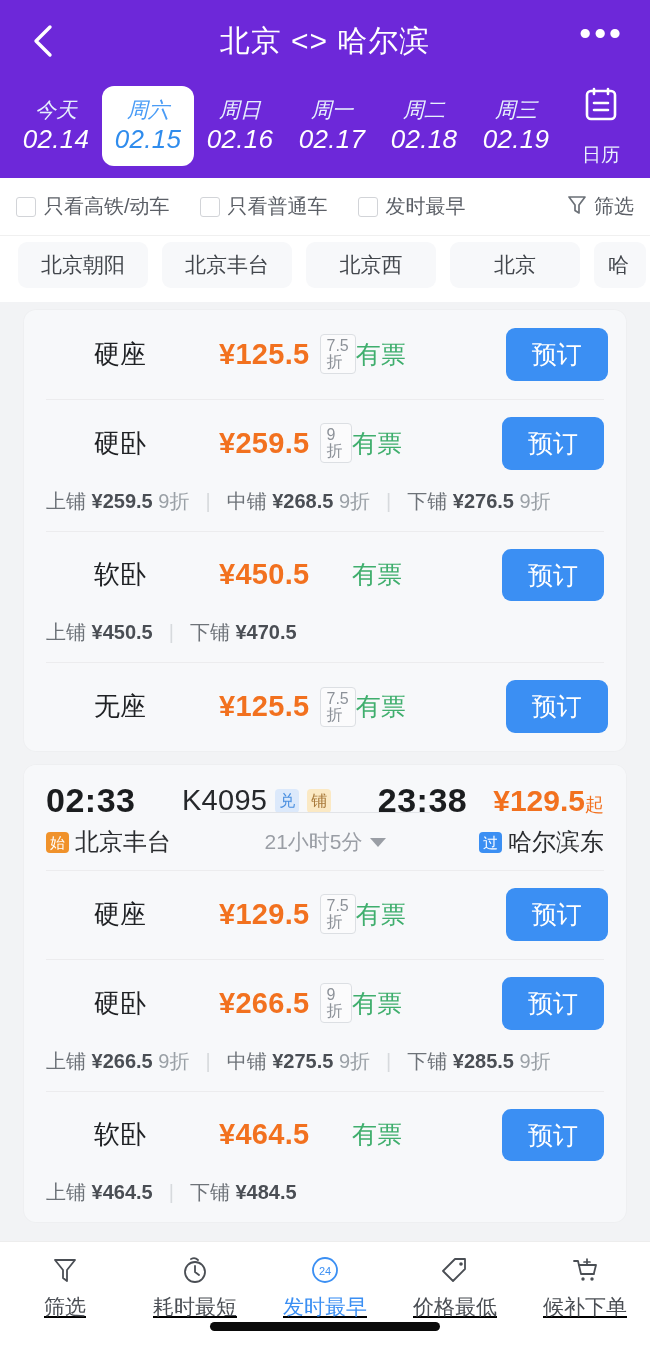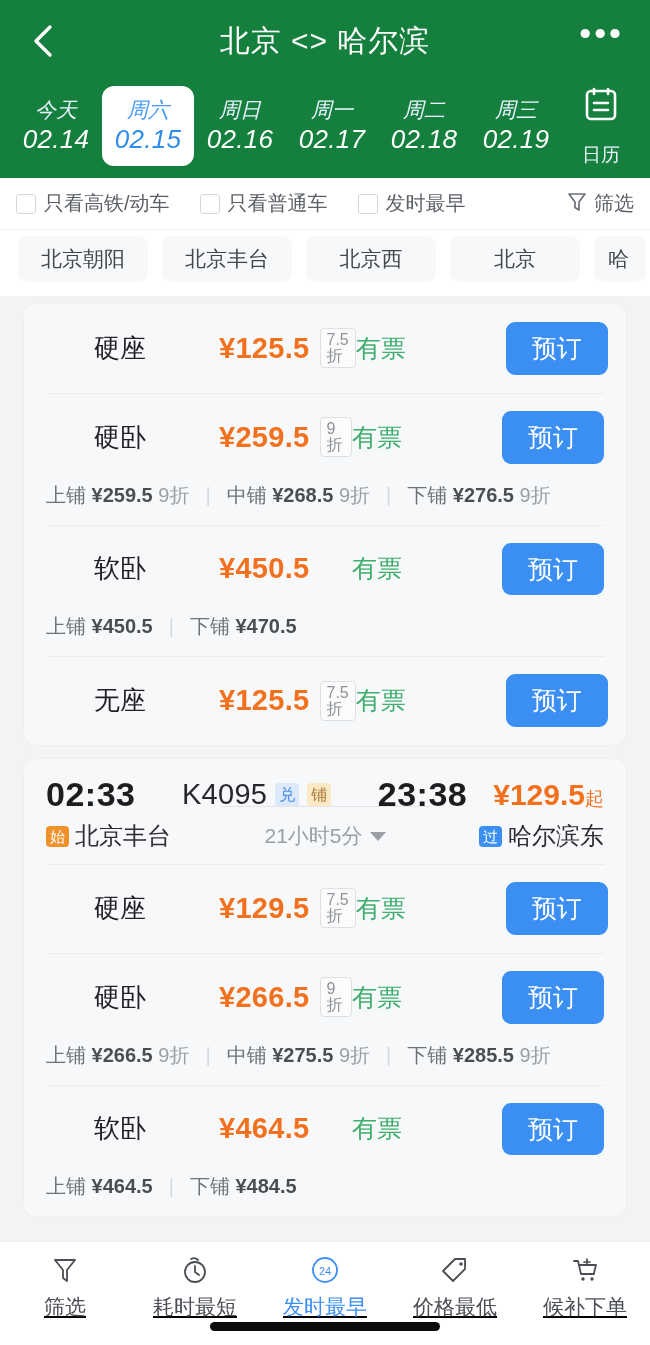--- a/index.html
+++ b/index.html
@@ -5,21 +5,21 @@
   * { box-sizing: border-box; margin: 0; padding: 0; }
   html, body {
     width: 650px; height: 1345px;
     background: #f2f3f5;
     font-family: "Liberation Sans", "DejaVu Sans", sans-serif;
     overflow: hidden;
   }
   #app { width: 650px; height: 1345px; position: relative; display: flex; flex-direction: column; }
 
   
-  .header { background: #15803d; color: #fff; padding: 0; flex: 0 0 auto; }
+  .header { background: #6d28d9; color: #fff; padding: 0; flex: 0 0 auto; }
   .nav-row {
     height: 82px; display: flex; align-items: center; position: relative; padding: 0 26px;
   }
   .back-icon { width: 34px; height: 34px; display: flex; align-items: center; justify-content: center; }
   .back-icon svg { display: block; }
   .nav-title {
     position: absolute; left: 0; right: 0; text-align: center;
     font-size: 30px; letter-spacing: 1px; font-weight: 400; pointer-events: none;
   }
   .more-icon {
@@ -40,21 +40,21 @@
   .date-item.active .dow { color: #4a9cf6; }
   .date-item.active .dnum { color: #2f8ced; }
   .calendar-btn {
     flex: 0 0 78px; display: flex; flex-direction: column; align-items: center; justify-content: center;
     gap: 18px;
   }
   .calendar-btn .cal-label { font-size: 19px; color: #eaf2fd; line-height: 22px; }
 
   
   .filter-bar {
-    background: #fff; height: 52px; display: flex; align-items: center;
+    background: #fff; height: 58px; display: flex; align-items: center;
     padding: 0 16px; flex: 0 0 auto; border-bottom: 1px solid #f0f0f0;
   }
   .chk { display: flex; align-items: center; gap: 8px; margin-right: 30px; }
   .chk .box {
     width: 20px; height: 20px; border: 1.6px solid #d2d4d8; border-radius: 3px; background:#fff;
     flex: 0 0 auto;
   }
   .chk .lbl { font-size: 20px; color: #5b5f66; white-space: nowrap; }
   .filter-link { margin-left: auto; display: flex; align-items: center; gap: 7px; }
   .filter-link .lbl { font-size: 20px; color: #5b5f66; }

